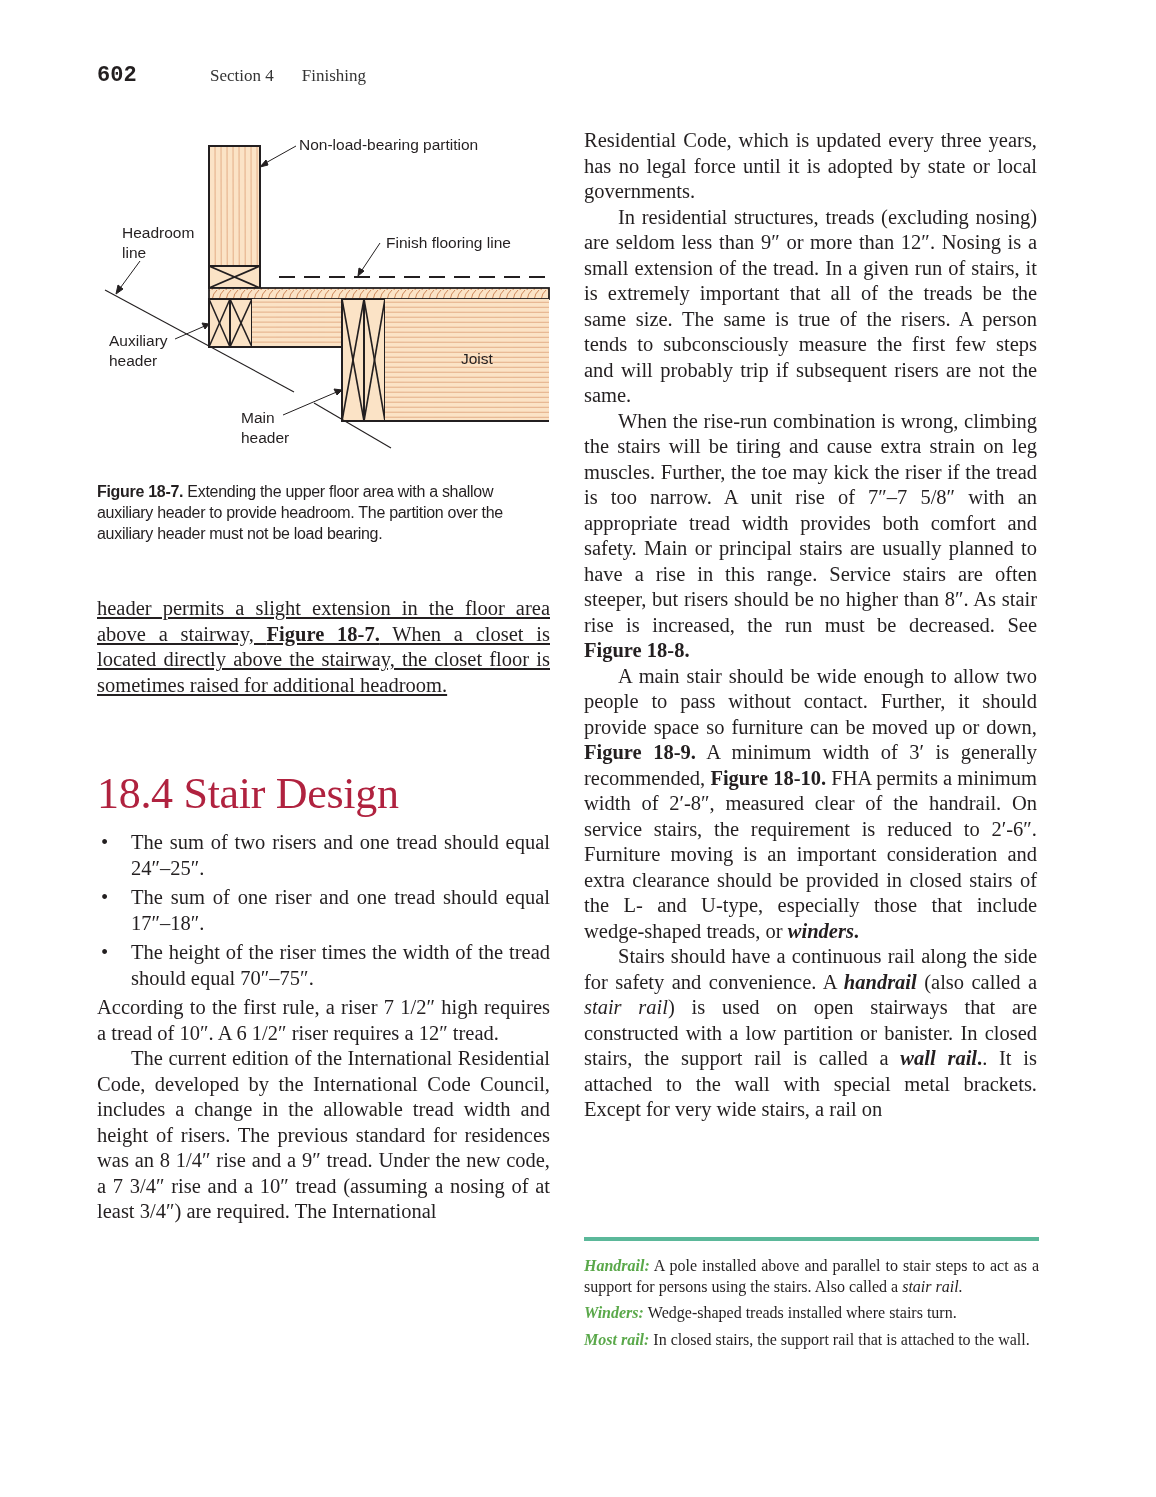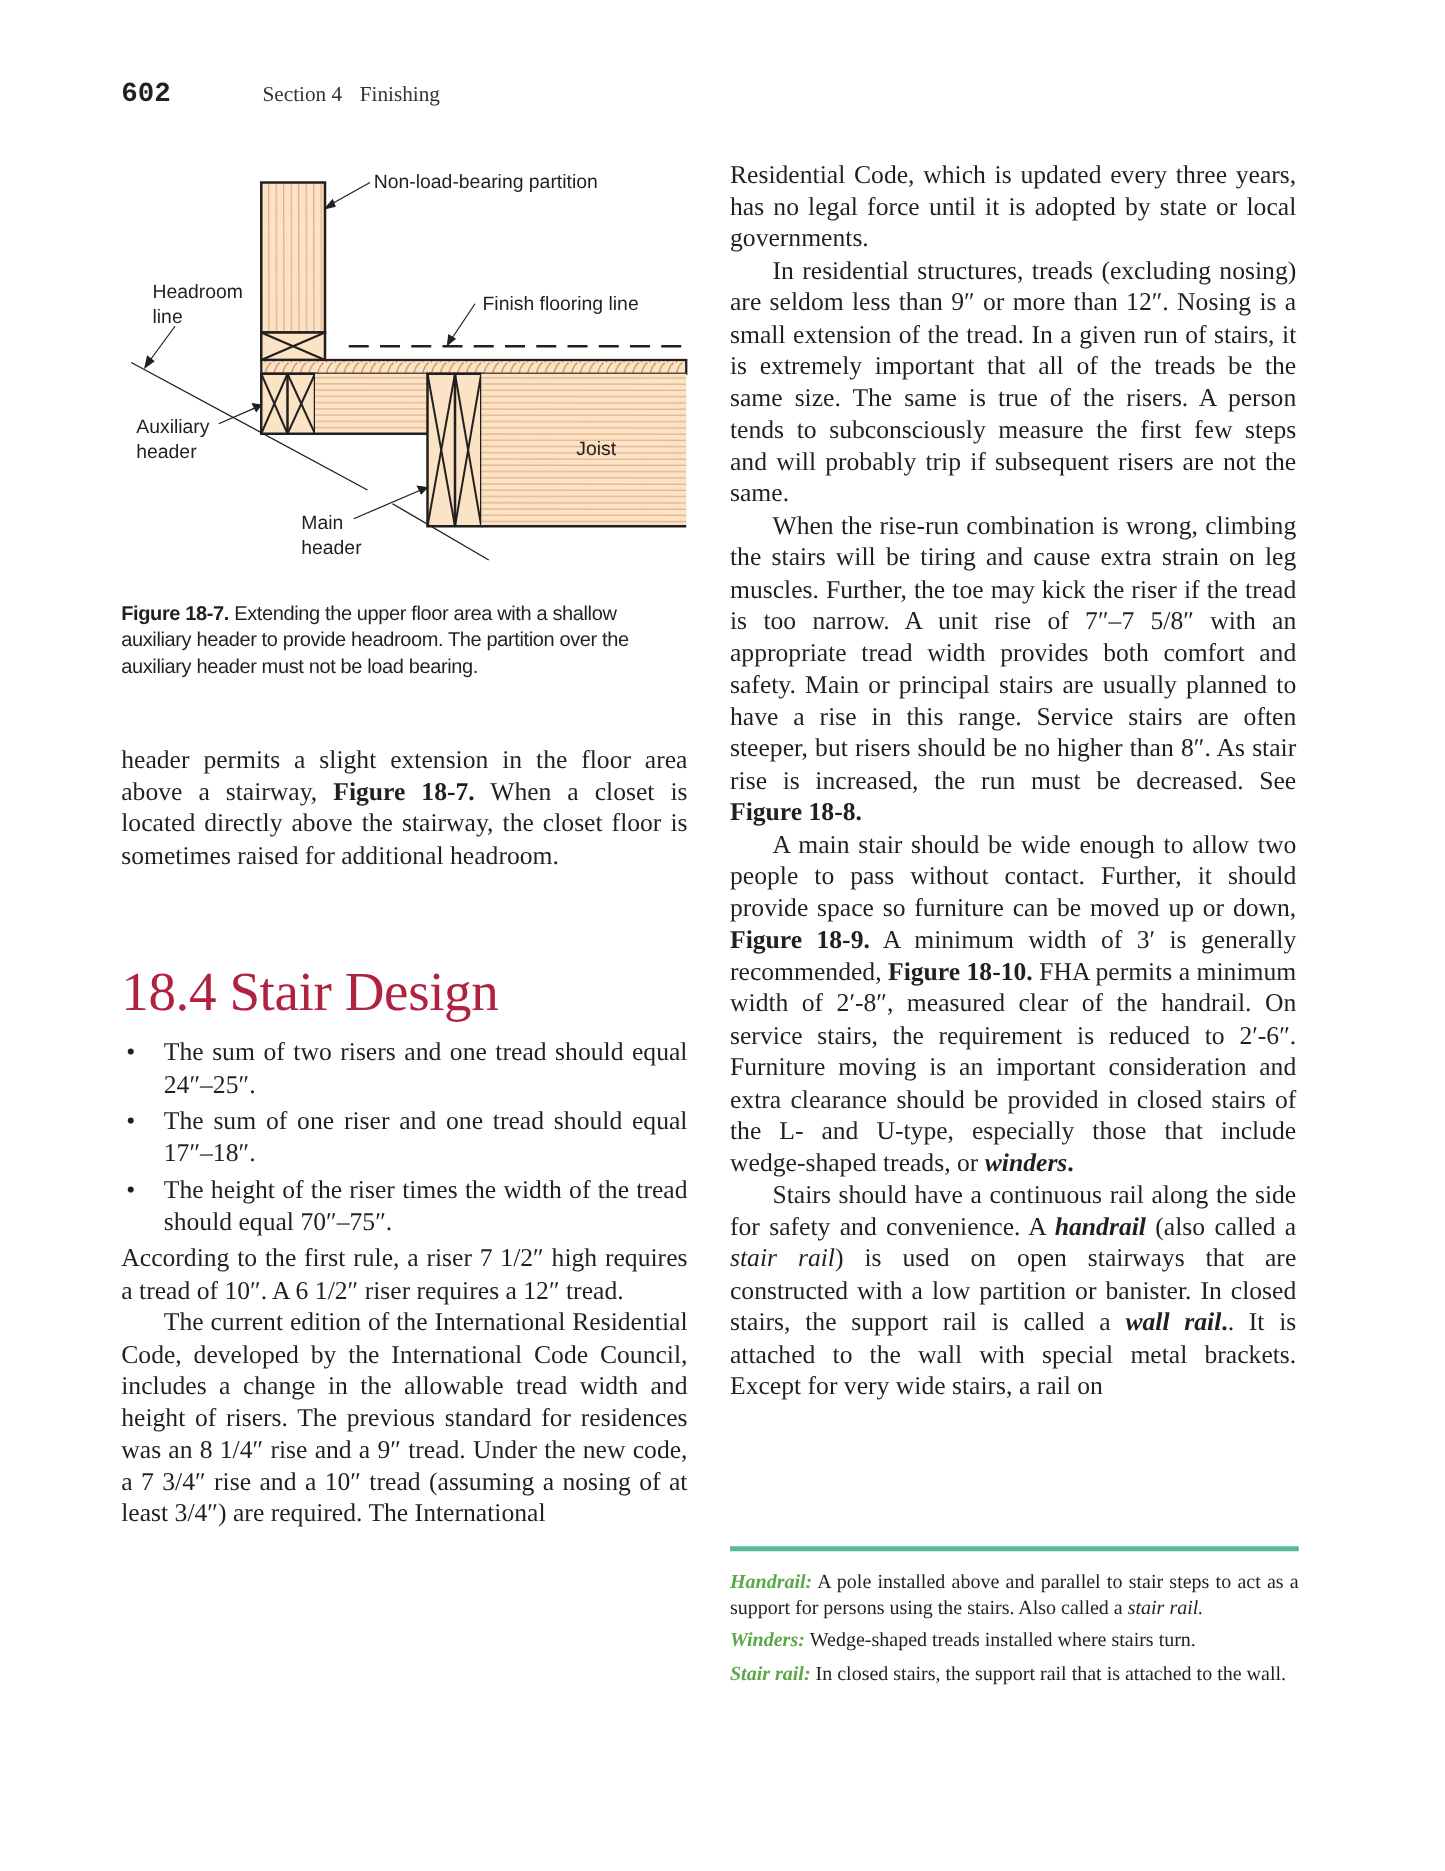--- a/index.html
+++ b/index.html
@@ -1,39 +1,39 @@
 <!DOCTYPE html>
 <html><head>
 <meta charset="utf-8">
 <style>
   html, body { margin: 0; padding: 0; background: #ffffff; }
   body { width: 1156px; height: 1497px; position: relative; overflow: hidden; color: #231f20; }
 
   
   #page-number { position: absolute; left: 97px; top: 63px; font-family: Liberation Mono, monospace; font-weight: bold; font-size: 22px; }
   #running-head { position: absolute; left: 210px; top: 66px; font-family: "Liberation Serif", serif; font-size: 17px; color: #333; }
-  #running-head span + span { margin-left: 14px; }
+  #running-head span + span { margin-left: 28px; }
 
   
   #figure { position: absolute; left: 99px; top: 130px; width: 460px; height: 330px; }
   #figure svg { width: 460px; height: 330px; display: block; }
   .fig-label { font-family: "Liberation Sans", sans-serif; font-size: 15.5px; fill: #231f20; }
 
   #figure-caption { position: absolute; left: 97px; top: 481px; width: 455px; font-family: "Liberation Sans", sans-serif; font-size: 16px; line-height: 21px; letter-spacing: -0.3px; }
   #figure-caption b { font-weight: bold; }
 
   
   .col { position: absolute; width: 453px; font-family: "Liberation Serif", serif; font-size: 20.5px; line-height: 25.5px; text-align: justify; }
   .col p { margin: 0; }
   .col p.indent { text-indent: 34px; }
   .col b { font-weight: bold; }
   .col i { font-style: italic; }
   .col b i, .col i b { font-weight: bold; font-style: italic; }
 
-  #left-col-top { left: 97px; top: 596px; }
+  #left-col-top { left: 97px; top: 596px; text-decoration: underline; }
   #left-col-main { left: 97px; top: 830px; }
   #right-col { left: 584px; top: 128px; }
 
   #section-heading { position: absolute; left: 97px; top: 768px; font-family: "Liberation Serif", serif; font-size: 44px; color: #b0223f; font-weight: normal; margin: 0; letter-spacing: -0.3px; }
 
   ul.rules { list-style: none; margin: 0; padding: 0; }
   ul.rules li { position: relative; padding-left: 34px; text-align: justify; margin-bottom: 4px; }
   ul.rules li .bullet { position: absolute; left: 4px; top: 0; }
 
   
@@ -154,14 +154,14 @@
   <p class="indent">In residential structures, treads (excluding nosing) are seldom less than 9″ or more than 12″. Nosing is a small extension of the tread. In a given run of stairs, it is extremely important that all of the treads be the same size. The same is true of the risers. A person tends to subconsciously measure the first few steps and will probably trip if subsequent risers are not the same.</p>
   <p class="indent"><span>When the rise-run combination is wrong, climbing the stairs will be tiring and cause extra strain on leg muscles. Further, the toe may kick the riser if the tread is too narrow. A unit rise of 7″–7 5/8″ with an appropriate tread width provides both comfort and safety. Main or principal stairs are usually planned to have a rise in this range. Service stairs are often steeper, but risers should be no higher than 8″. As stair rise is increased, the run must be decreased. See </span><b>Figure 18-8.</b></p>
   <p class="indent"><span>A main stair should be wide enough to allow two people to pass without contact. Further, it should provide space so furniture can be moved up or down, </span><b>Figure 18-9.</b><span> A minimum width of 3′ is generally recommended, </span><b>Figure 18-10.</b><span> FHA permits a minimum width of 2′-8″, measured clear of the handrail. On service stairs, the requirement is reduced to 2′-6″. Furniture moving is an important consideration and extra clearance should be provided in closed stairs of the L- and U-type, especially those that include wedge-shaped treads, or </span><b><i>winders</i></b><b>.</b></p>
   <p class="indent"><span>Stairs should have a continuous rail along the side for safety and convenience. A </span><b><i>handrail</i></b><span> (also called a </span><i>stair rail</i><span>) is used on open stairways that are constructed with a low partition or banister. In closed stairs, the support rail is called a </span><b><i>wall rail</i></b><b>.</b><span>. It is attached to the wall with special metal brackets. Except for very wide stairs, a rail on</span></p>
 </div>
 
 <div id="glossary-rule"></div>
 <div id="glossary">
   <div class="entry"><span class="term">Handrail:</span><span>A pole installed above and parallel to stair steps to act as a support for persons using the stairs. Also called a </span><i>stair rail.</i></div>
   <div class="entry"><span class="term">Winders:</span><span>Wedge-shaped treads installed where stairs turn.</span></div>
-  <div class="entry"><span class="term">Stair rail:</span><span>In closed stairs, the support rail that is attached to the wall.</span></div>
+  <div class="entry"><span class="term">Most rail:</span><span>In closed stairs, the support rail that is attached to the wall.</span></div>
 </div>
 
 </body></html>

